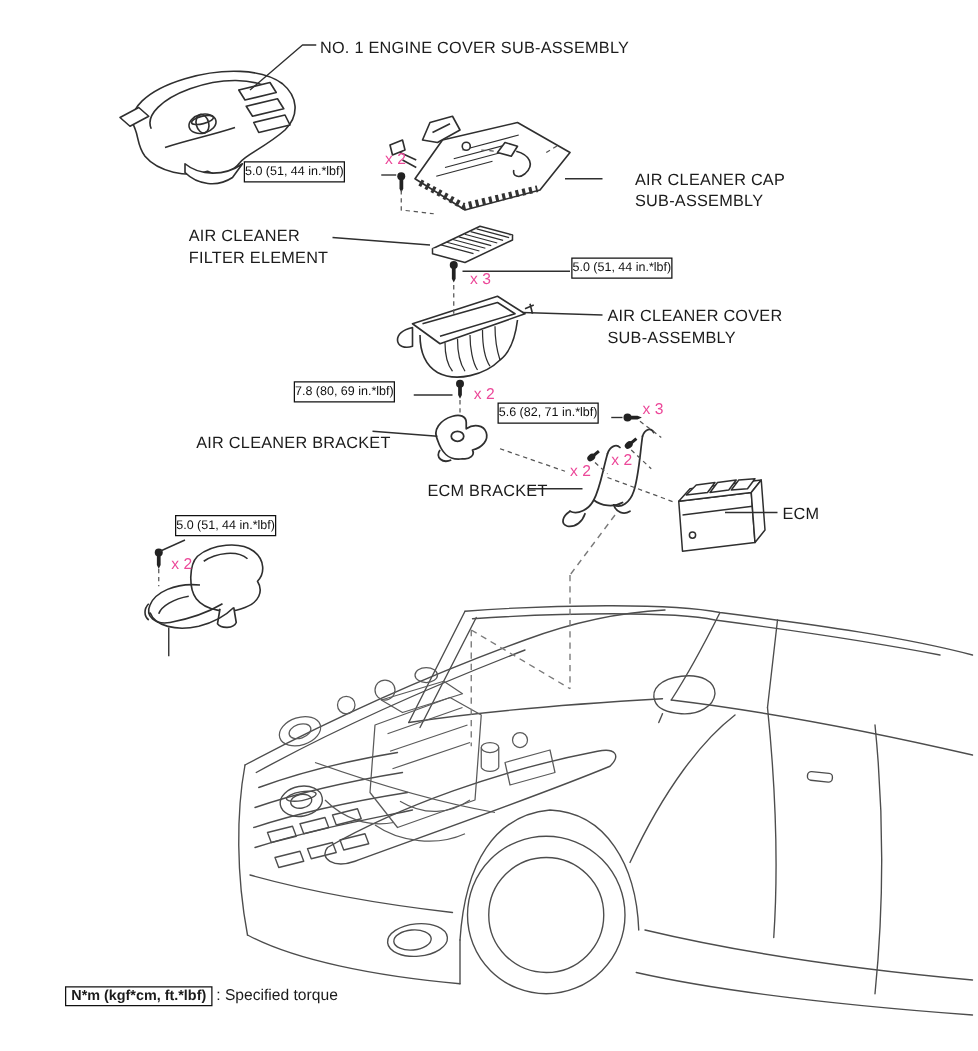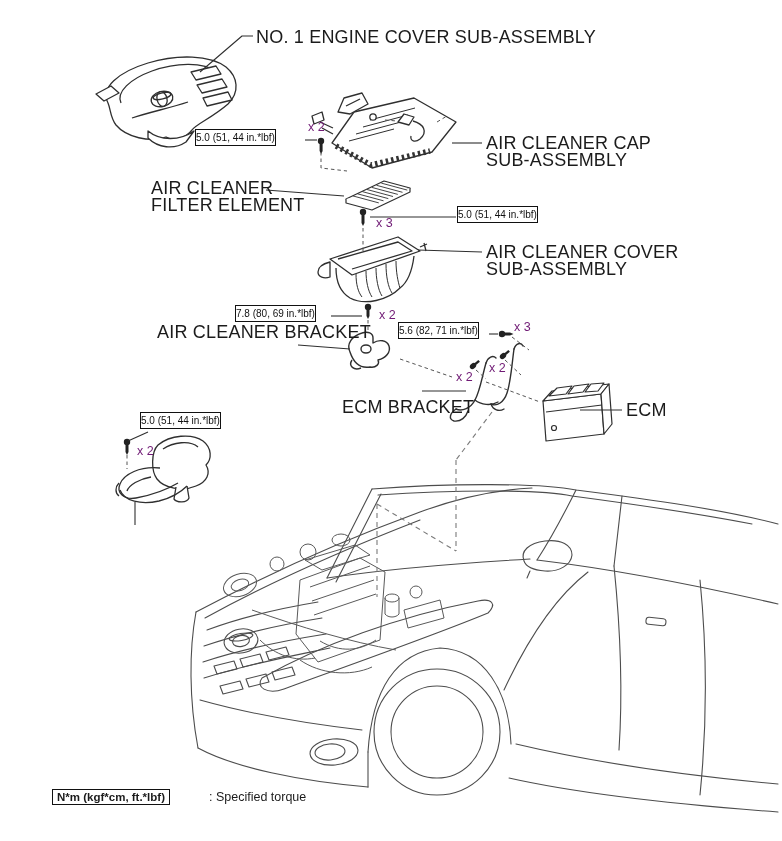--- a/index.html
+++ b/index.html
@@ -1,25 +1,25 @@
 <!DOCTYPE html>
 <html><head>
 <meta charset="utf-8">
 <style>
   html,body{margin:0;padding:0;background:#fff;}
   .stage{position:relative;width:782px;height:841px;background:#fff;overflow:hidden;
          font-family:"Liberation Sans", sans-serif;}
   .art{position:absolute;left:0;top:0;}
-  .lbl{position:absolute;font-size:18px;line-height:17px;color:#1b1b1b;
+  .lbl{position:absolute;font-size:13px;line-height:17px;color:#1b1b1b;
        white-space:pre-line;letter-spacing:.2px;}
   .tq{position:absolute;font-size:10px;font-weight:normal;color:#111;
       border:1.6px solid #111;background:#fff;padding:2px 0;white-space:nowrap;}
-  .cnt{position:absolute;font-size:12.5px;color:#701a75;white-space:nowrap;}
-  .legend{position:absolute;left:52px;top:789px;display:flex;align-items:center;
-          font-size:12.5px;color:#1b1b1b;gap:36px;}
+  .cnt{position:absolute;font-size:12.5px;color:#ec4899;white-space:nowrap;}
+  .legend{position:absolute;left:52px;top:789px;display:flex;align-items:flex-start;
+          font-size:12.5px;color:#1b1b1b;}
   .legend .box{border:1.5px solid #111;padding:1px 4px;font-weight:bold;
                font-size:11.5px;margin-right:3px;white-space:nowrap;background:#fff;}
 </style>
 </head>
 <body>
 
 <div class="stage">
 
   <svg class="art" width="782" height="841" viewBox="0 0 782 841">
 
@@ -250,28 +250,28 @@
       <path d="M505,360 L521,375"></path>
       <path d="M476,370 L486,379"></path>
       <path d="M486,382 L540,402"></path>
       <path d="M400,359 L452,377"></path>
       <path d="M385,120 L397,121"></path>
       <path d="M437,122 L447,116"></path>
     </g>
   </svg>
 
   <div class="lbl" style="left:256px;top:29px">NO. 1 ENGINE COVER SUB-ASSEMBLY</div>
-  <div class="lbl" style="left:486px;top:135px">AIR CLEANER CAP
+  <div class="lbl" style="left:508px;top:135px">AIR CLEANER CAP
 SUB-ASSEMBLY</div>
   <div class="lbl" style="left:151px;top:180px">AIR CLEANER
 FILTER ELEMENT</div>
   <div class="lbl" style="left:486px;top:244px">AIR CLEANER COVER
 SUB-ASSEMBLY</div>
-  <div class="lbl" style="left:157px;top:324px">AIR CLEANER BRACKET</div>
-  <div class="lbl" style="left:342px;top:399px">ECM BRACKET</div>
+  <div class="lbl" style="left:157px;top:345px">AIR CLEANER BRACKET</div>
+  <div class="lbl" style="left:342px;top:384px">ECM BRACKET</div>
   <div class="lbl" style="left:626px;top:402px">ECM</div>
 
   <div class="tq" style="left:195px;top:129px">5.0 (51, 44 in.*lbf)</div>
   <div class="tq" style="left:457px;top:206px">5.0 (51, 44 in.*lbf)</div>
   <div class="tq" style="left:235px;top:305px">7.8 (80, 69 in.*lbf)</div>
   <div class="tq" style="left:398px;top:322px">5.6 (82, 71 in.*lbf)</div>
   <div class="tq" style="left:140px;top:412px">5.0 (51, 44 in.*lbf)</div>
 
   <div class="cnt" style="left:308px;top:120px">x 2</div>
   <div class="cnt" style="left:376px;top:216px">x 3</div>

